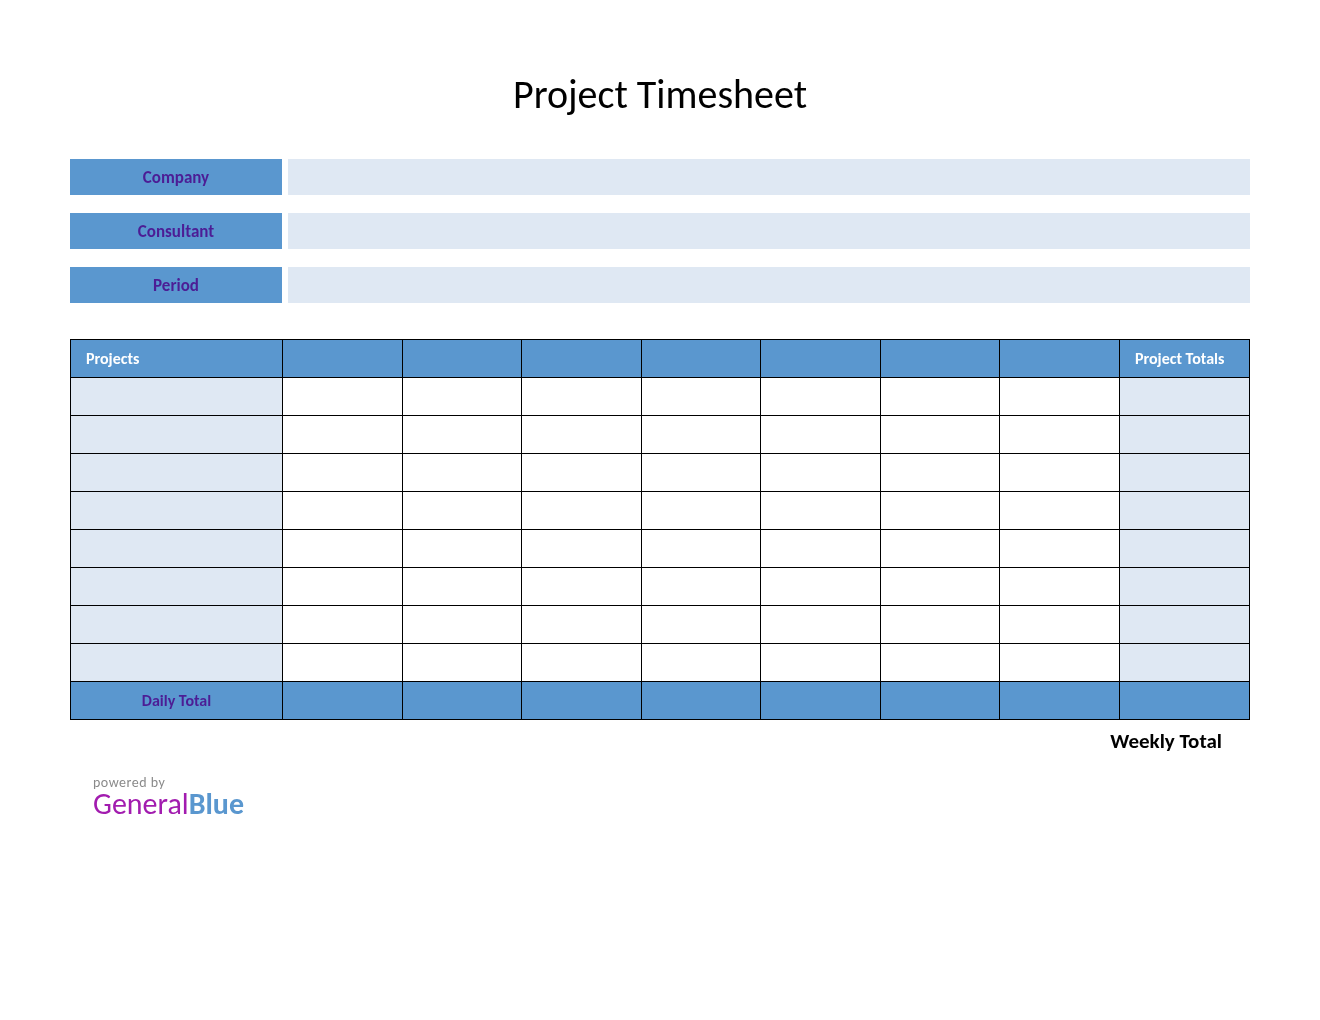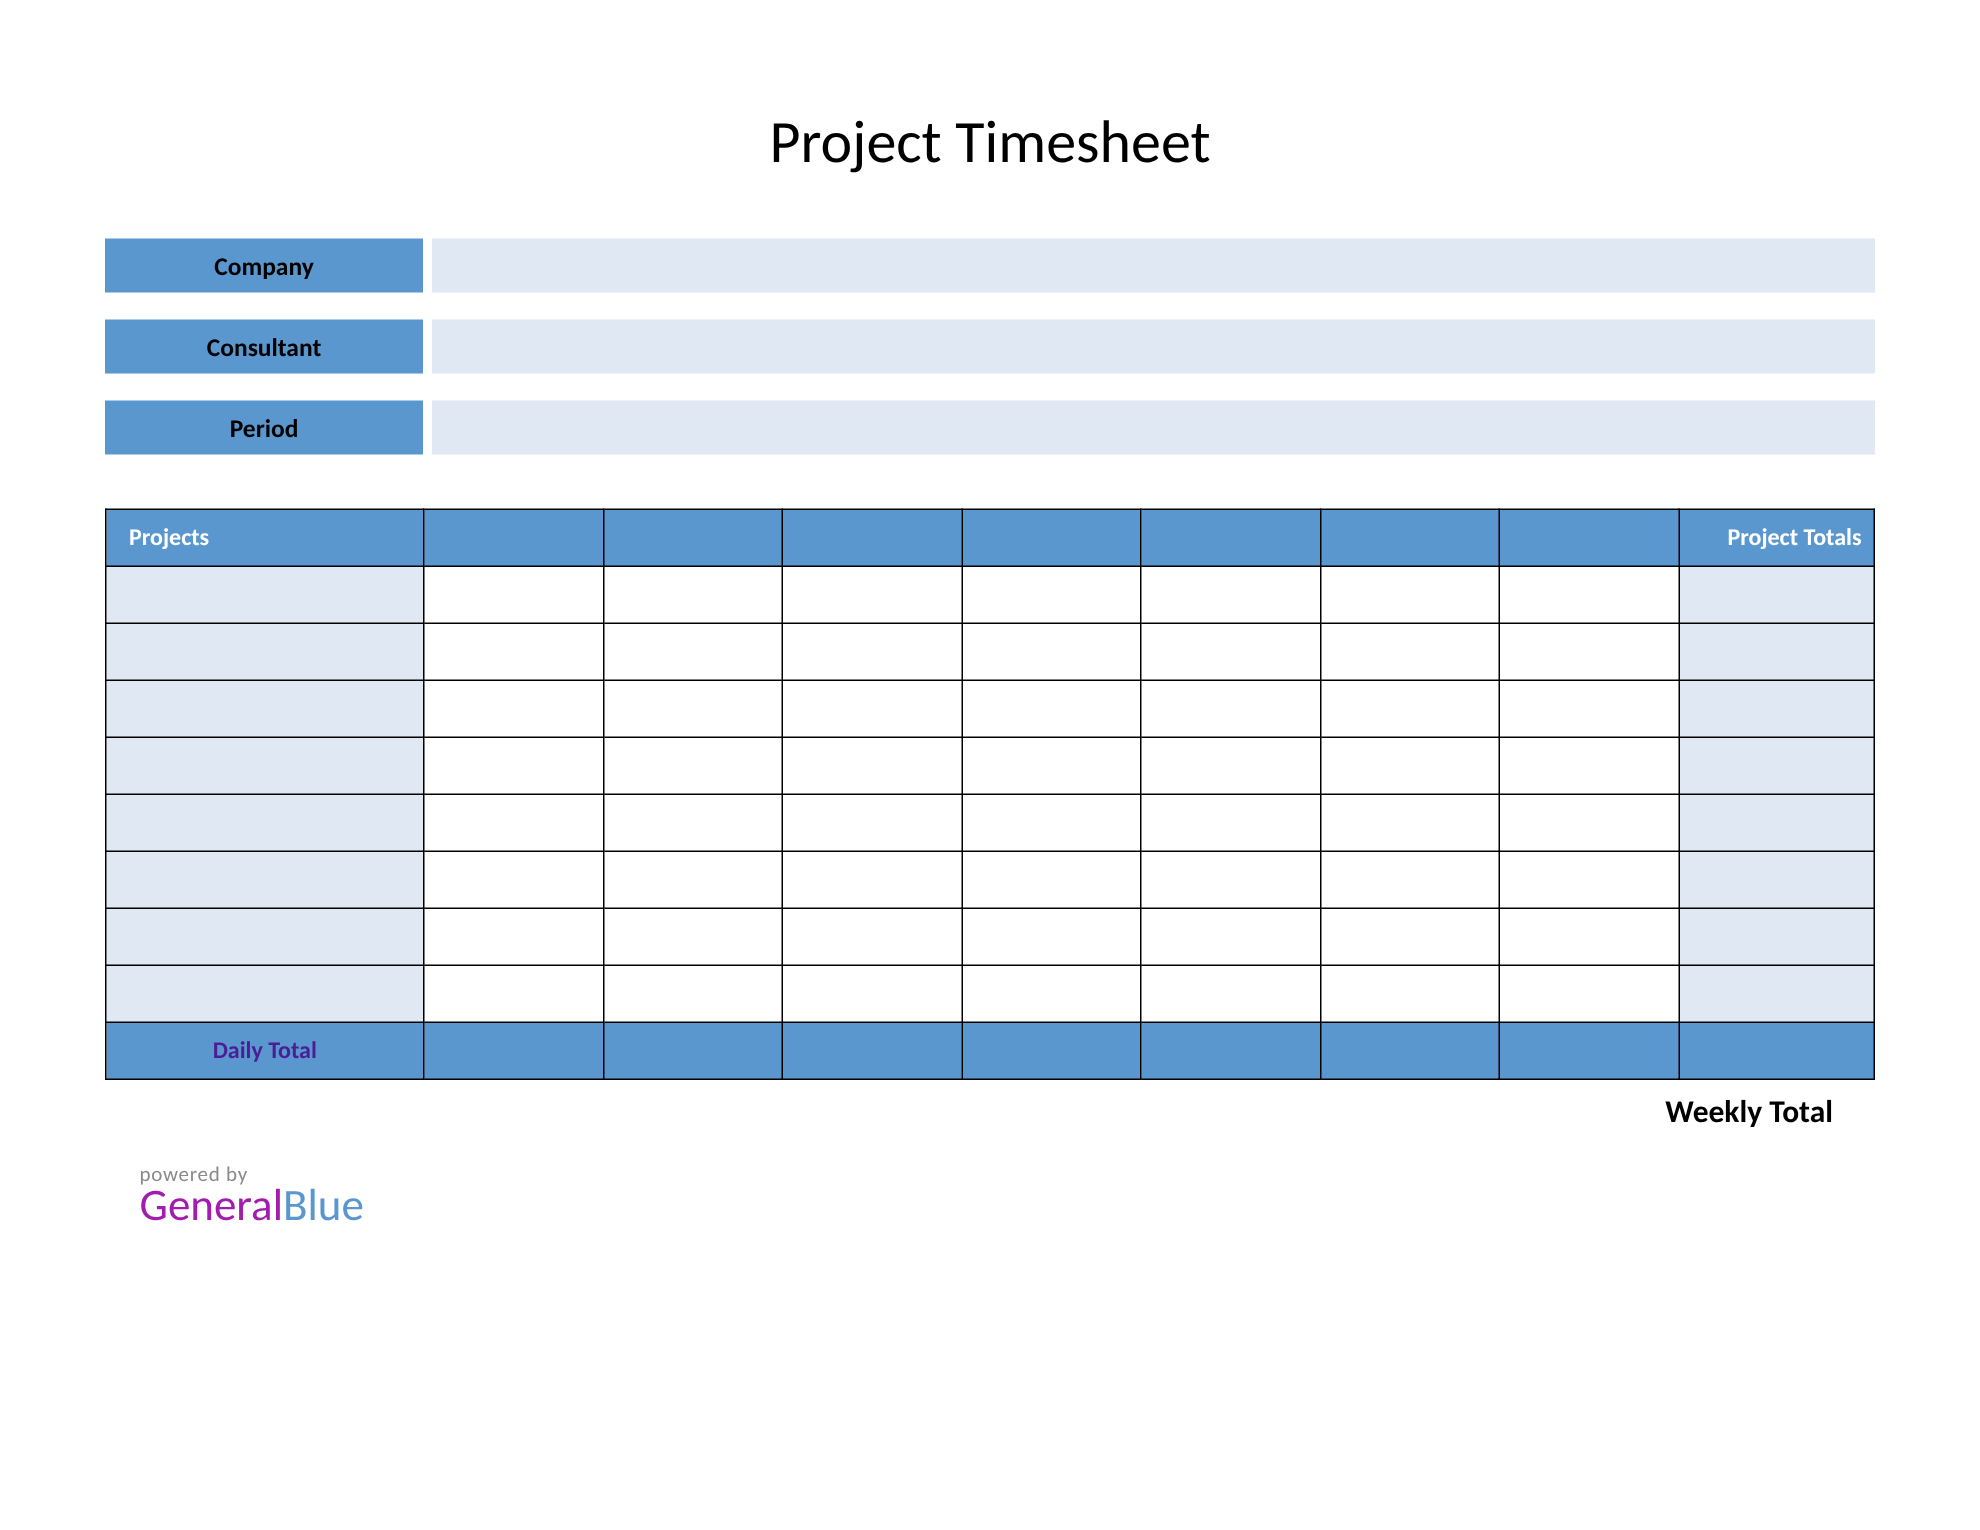--- a/index.html
+++ b/index.html
@@ -25,21 +25,21 @@
     margin-bottom: 36px;
   }
   .info-row {
     display: flex;
     height: 36px;
     margin-bottom: 18px;
   }
   .info-label {
     width: 212px;
     background: #5a97cf;
-    color: #000000;
+    color: #4c1d95;
     font-weight: 700;
     font-size: 17px;
     display: flex;
     align-items: center;
     justify-content: center;
   }
   .info-value {
     flex: 1;
     background: #dfe8f3;
     margin-left: 6px;
@@ -61,21 +61,21 @@
     font-size: 16px;
   }
   table.timesheet thead th {
     background: #5a97cf;
     color: #fff;
     font-weight: 700;
     text-align: left;
     padding-left: 15px;
   }
   table.timesheet thead th.last {
-    text-align: right;
+    text-align: left;
   }
   table.timesheet col.projcol { width: 212px; }
   table.timesheet col.daycol { width: auto; }
   table.timesheet col.totcol { width: 130px; }
   td.projcell { background: #dfe8f3; }
   td.daycell { background: #ffffff; }
   td.totcell { background: #dfe8f3; }
   tr.footer td {
     background: #5a97cf;
     color: #4c1d95;
@@ -101,21 +101,21 @@
     font-size: 14px;
     color: #8a8a8a;
     letter-spacing: 0.5px;
   }
   .powered .brand {
     font-size: 30px;
     line-height: 1;
     margin-top: -2px;
   }
   .powered .brand .g1 { color: #a21caf; font-weight: 400; }
-  .powered .brand .g2 { color: #5a97cf; font-weight: 400; }
+  .powered .brand .g2 { color: #5a97cf; font-weight: 700; }
 </style>
 </head>
 <body>
 
 <div class="page">
 
   <h1 class="title">Project Timesheet</h1>
 
   <div class="info-rows">
     <div class="info-row">

